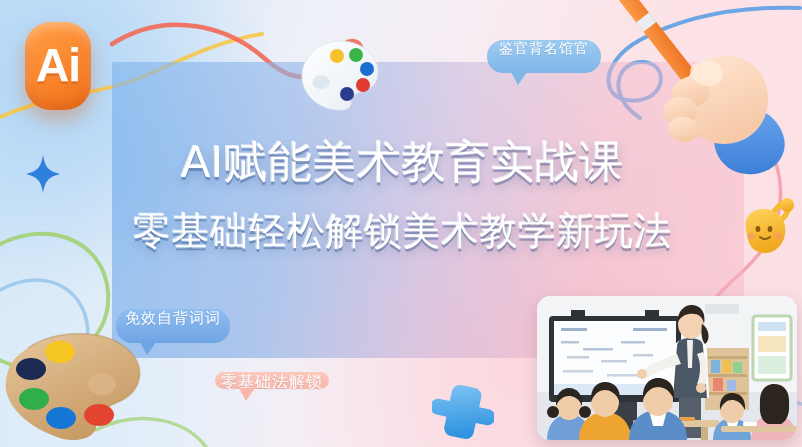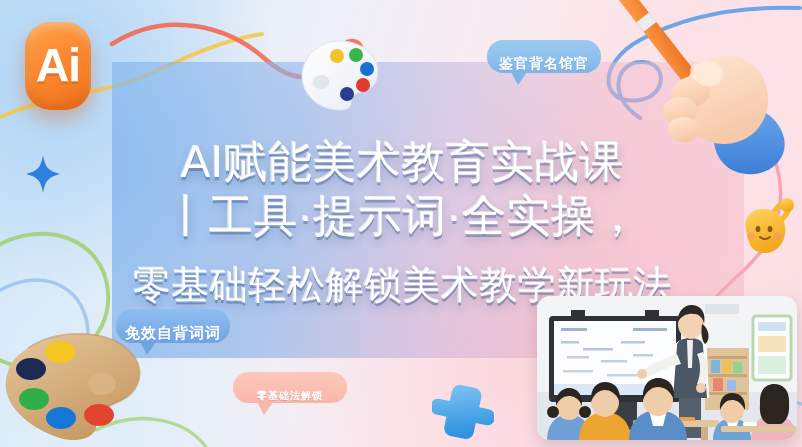--- a/index.html
+++ b/index.html
@@ -111,44 +111,44 @@
        0 3px 0 rgba(40,70,125,.38),
        0 5px 10px rgba(40,70,125,.30),
       -1px -1px 0 rgba(255,255,255,.75);
     white-space:nowrap;
     margin-top:18px;
   }
 
   
   .bubble{
     position:absolute;
-    display:flex;align-items:flex-end;justify-content:center;
+    display:flex;align-items:flex-start;justify-content:center;
     border-radius:16px;
-    font-weight:bold;
+    font-weight:normal;
     color:#ffffff;
     white-space:nowrap;
     letter-spacing:1px;
     text-shadow:0 1px 1px rgba(60,90,150,.22);
   }
   .bubble:after{
     content:"";position:absolute;width:0;height:0;
     border-left:7px solid transparent;border-right:9px solid transparent;
   }
   .bubble.blue{background:linear-gradient(180deg,#9ccbf0,#7fb6e8);}
   .bubble.blue:after{border-top:13px solid #7fb6e8;}
   .bubble.blue2{background:linear-gradient(180deg,#8fbef0,#6fa4e4);}
   .bubble.blue2:after{border-top:13px solid #6fa4e4;}
   .bubble.pink{background:linear-gradient(180deg,#fcc8bb,#f9b7a9);color:#ffffff;}
   .bubble.pink:after{border-top:13px solid #f9b7a9;}
 
   #bubble-1{left:487px;top:40px;width:114px;height:33px;font-size:14px;}
   #bubble-1:after{left:24px;bottom:-12px;}
   #bubble-2{left:116px;top:309px;width:114px;height:34px;font-size:15px;}
   #bubble-2:after{left:24px;bottom:-12px;}
-  #bubble-3{left:233px;top:372px;width:114px;height:31px;font-size:10px;}
+  #bubble-3{left:215px;top:372px;width:114px;height:17px;font-size:16px;}
   #bubble-3:after{left:24px;bottom:-12px;}
   #bubble-4{left:421px;top:334px;width:116px;height:33px;font-size:14px;}
   #bubble-4:after{left:88px;bottom:-12px;}
 
   
   #classroom{
     position:absolute;left:537px;top:296px;width:260px;height:144px;
     border-radius:14px;overflow:hidden;
     box-shadow:0 6px 16px rgba(120,90,110,.25);
     background:#eef2f5;
@@ -282,21 +282,20 @@
     <ellipse cx="104" cy="62" rx="14" ry="11" fill="#dcb587" opacity=".85"></ellipse>
     <ellipse cx="62" cy="30" rx="15" ry="11" fill="#f5c61f"></ellipse>
     <ellipse cx="33" cy="47" rx="15" ry="11" fill="#1b2a52"></ellipse>
     <ellipse cx="36" cy="77" rx="15" ry="11" fill="#2fae49"></ellipse>
     <ellipse cx="63" cy="96" rx="15" ry="11" fill="#1576d6"></ellipse>
     <ellipse cx="101" cy="93" rx="15" ry="11" fill="#e34430"></ellipse>
   </svg>
 
   <div id="title">
     <div class="l1">AI赋能美术教育实战课</div>
-    <div class="l2">丨工具·提示词·全实操，</div>
     <div class="l3">零基础轻松解锁美术教学新玩法</div>
   </div>
 
   <div class="bubble blue" id="bubble-1">
     <span>鉴官背名馆官</span>
   </div>
   <div class="bubble blue2" id="bubble-2">
     <span>免效自背词词</span>
   </div>
   <div class="bubble pink" id="bubble-3">

